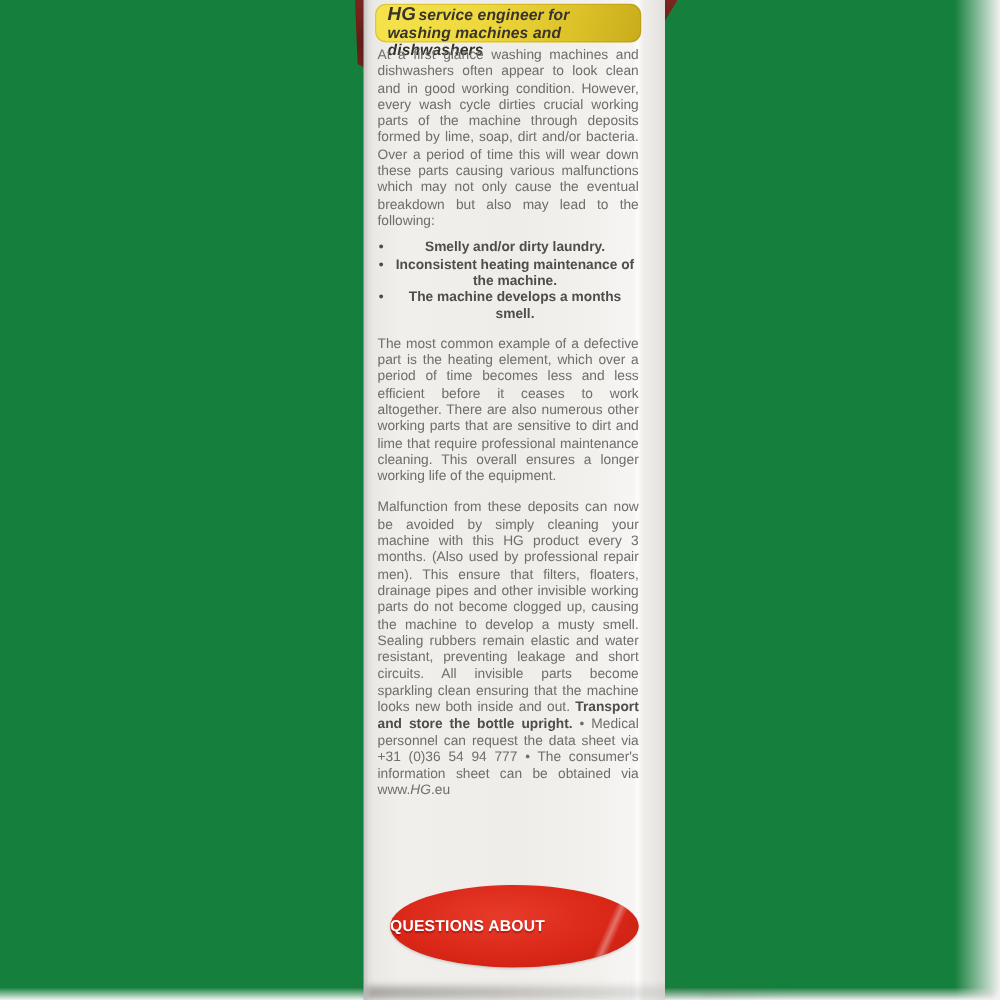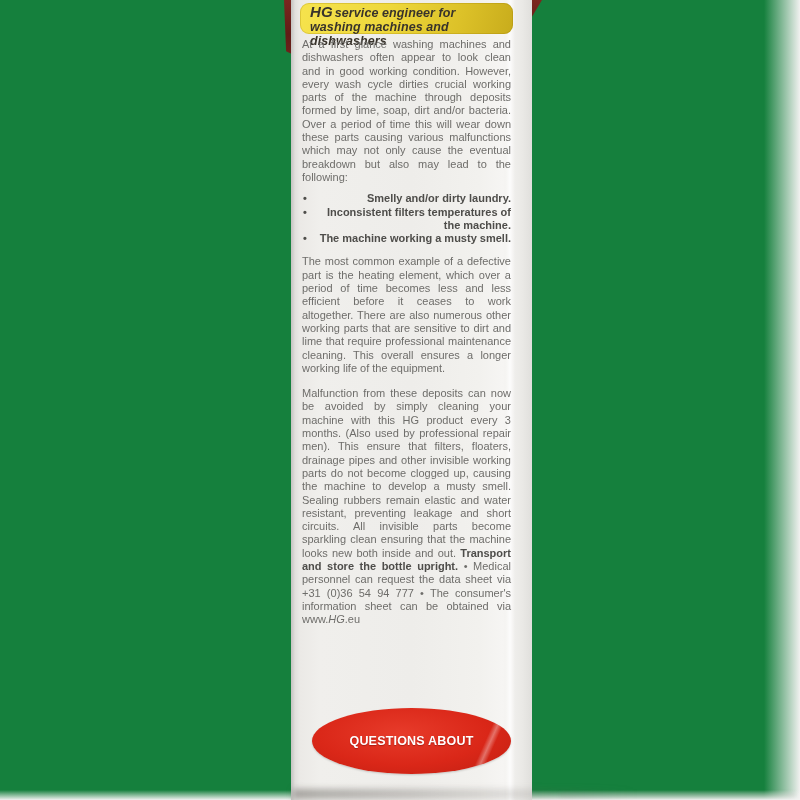--- a/index.html
+++ b/index.html
@@ -63,36 +63,36 @@
   .content {
     position:absolute; left:11px; top:38px; width:209px;
     color:#6e6d6a; font-size:11px; line-height:13.3px;
     text-align:justify;
   }
   .content p { margin:0; }
   .p-intro   { margin-bottom:8px !important; }
   .p-defect  { margin-bottom:12px !important; }
   .symptoms { list-style:none; margin:0 0 10px 0; padding:0 0 0 11px; }
   .symptoms li {
-    position:relative; text-align:right;
+    position:relative; text-align:center;
     font-weight:bold; color:#4e4d4a;
   }
   .symptoms li::before {
     content:"\2022"; position:absolute; left:-10px; top:0; color:#4e4d4a;
   }
   .bold-note { font-weight:bold; color:#4e4d4a; }
   .brand-italic { font-style:italic; }
 
   
   .badge {
     position:absolute; left:21px; top:708px; width:199px; height:66px;
     border-radius:50%;
     background:radial-gradient(ellipse at 45% 38%, #e73b2a 0%, #da2718 55%, #bf1f12 100%);
     box-shadow:0 1px 2px rgba(0,0,0,.18);
-    color:#ffffff; font-weight:bold; text-align:center;
+    color:#ffffff; font-weight:bold; text-align:left;
     display:flex; flex-direction:column; justify-content:center;
     overflow:hidden;
   }
   .badge .shine {
     position:absolute; right:18px; top:-6px; width:10px; height:90px;
     background:linear-gradient(90deg, rgba(255,255,255,0), rgba(255,255,255,.35), rgba(255,255,255,0));
     transform:rotate(24deg);
   }
   .badge-line1 { font-size:12.5px; line-height:14px; letter-spacing:.2px;
     text-shadow:0 1px 1px rgba(110,0,0,.45); }
@@ -129,22 +129,22 @@
 
     <div class="label-header">
       <span class="brand">HG</span><span>service engineer for washing machines and dishwashers</span>
     </div>
 
     <div class="content">
       <p class="p-intro">At a first glance washing machines and dishwashers often appear to look clean and in good working condition. However, every wash cycle dirties crucial working parts of the machine through deposits formed by lime, soap, dirt and/or bacteria. Over a period of time this will wear down these parts causing various malfunctions which may not only cause the eventual breakdown but also may lead to the following:</p>
 
       <ul class="symptoms">
         <li>Smelly and/or dirty laundry.</li>
-        <li>Inconsistent filters temperatures of the machine.</li>
-        <li>The machine working a musty smell.</li>
+        <li>Inconsistent heating maintenance of the machine.</li>
+        <li>The machine develops a months smell.</li>
       </ul>
 
       <p class="p-defect">The most common example of a defective part is the heating element, which over a period of time becomes less and less efficient before it ceases to work altogether. There are also numerous other working parts that are sensitive to dirt and lime that require professional maintenance cleaning. This overall ensures a longer working life of the equipment.</p>
 
       <p class="p-advice"><span>Malfunction from these deposits can now be avoided by simply cleaning your machine with this HG product every 3 months. (Also used by professional repair men). This ensure that filters, floaters, drainage pipes and other invisible working parts do not become clogged up, causing the machine to develop a musty smell. Sealing rubbers remain elastic and water resistant, preventing leakage and short circuits. All invisible parts become sparkling clean ensuring that the machine looks new both inside and out. </span><span class="bold-note">Transport and store the bottle upright.</span><span> • Medical personnel can request the data sheet via +31 (0)36 54 94 777 • The consumer's information sheet can be obtained via www.</span><span class="brand-italic">HG</span><span>.eu</span></p>
     </div>
 
     <div class="badge">
       <div class="shine"></div>
       <div class="badge-line1">QUESTIONS ABOUT</div>

